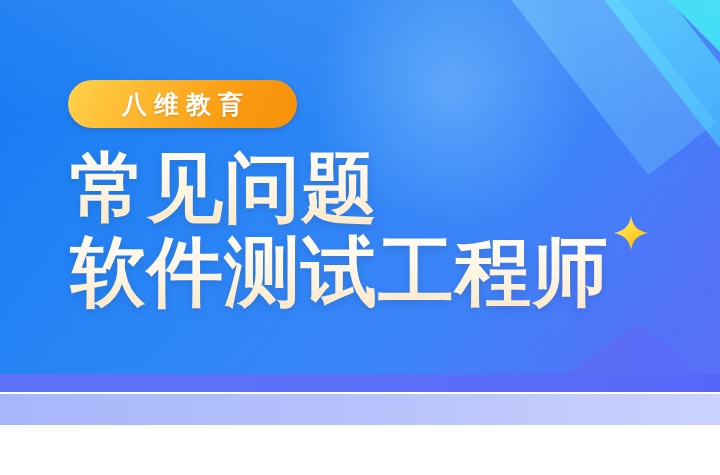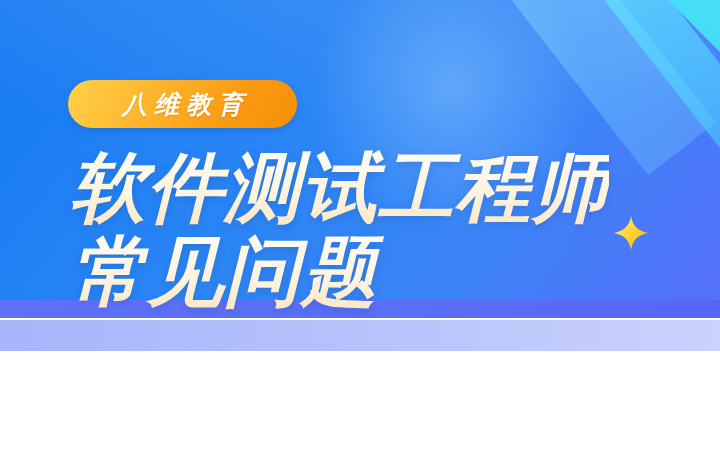--- a/index.html
+++ b/index.html
@@ -3,25 +3,24 @@
 <meta charset="utf-8">
 <style>
   html, body {
     margin: 0;
     padding: 0;
     background: #ffffff;
   }
   #banner {
     position: relative;
     width: 720px;
-    height: 351px;
+    height: 425px;
     overflow: hidden;
     font-family: "Liberation Sans", "DejaVu Sans", sans-serif;
     user-select: none;
-    font-style: italic;
   }
 
   
   .bg-base {
     position: absolute;
     left: 0; top: 0;
     width: 720px; height: 475px;
     background: linear-gradient(128deg,
         #1479F2 0%,
         #2282F4 22%,
@@ -192,22 +191,22 @@
   <div class="band-lavender"></div>
   <div class="top-sheen"></div>
 
   <div class="content">
 
     <div class="badge">
       <span class="badge-text">八维教育</span>
     </div>
 
     <div class="title-block">
+      <div class="title-line">常见问题</div>
       <div class="title-line">软件测试工程师</div>
-      <div class="title-line">常见问题</div>
     </div>
 
     <svg class="sparkle" viewBox="0 0 38 38">
       <defs>
         <linearGradient id="sp" x1="0" y1="0" x2="1" y2="1">
           <stop offset="0%" stop-color="#FFF27A"></stop>
           <stop offset="55%" stop-color="#FFD02A"></stop>
           <stop offset="100%" stop-color="#F5B400"></stop>
         </linearGradient>
       </defs>

